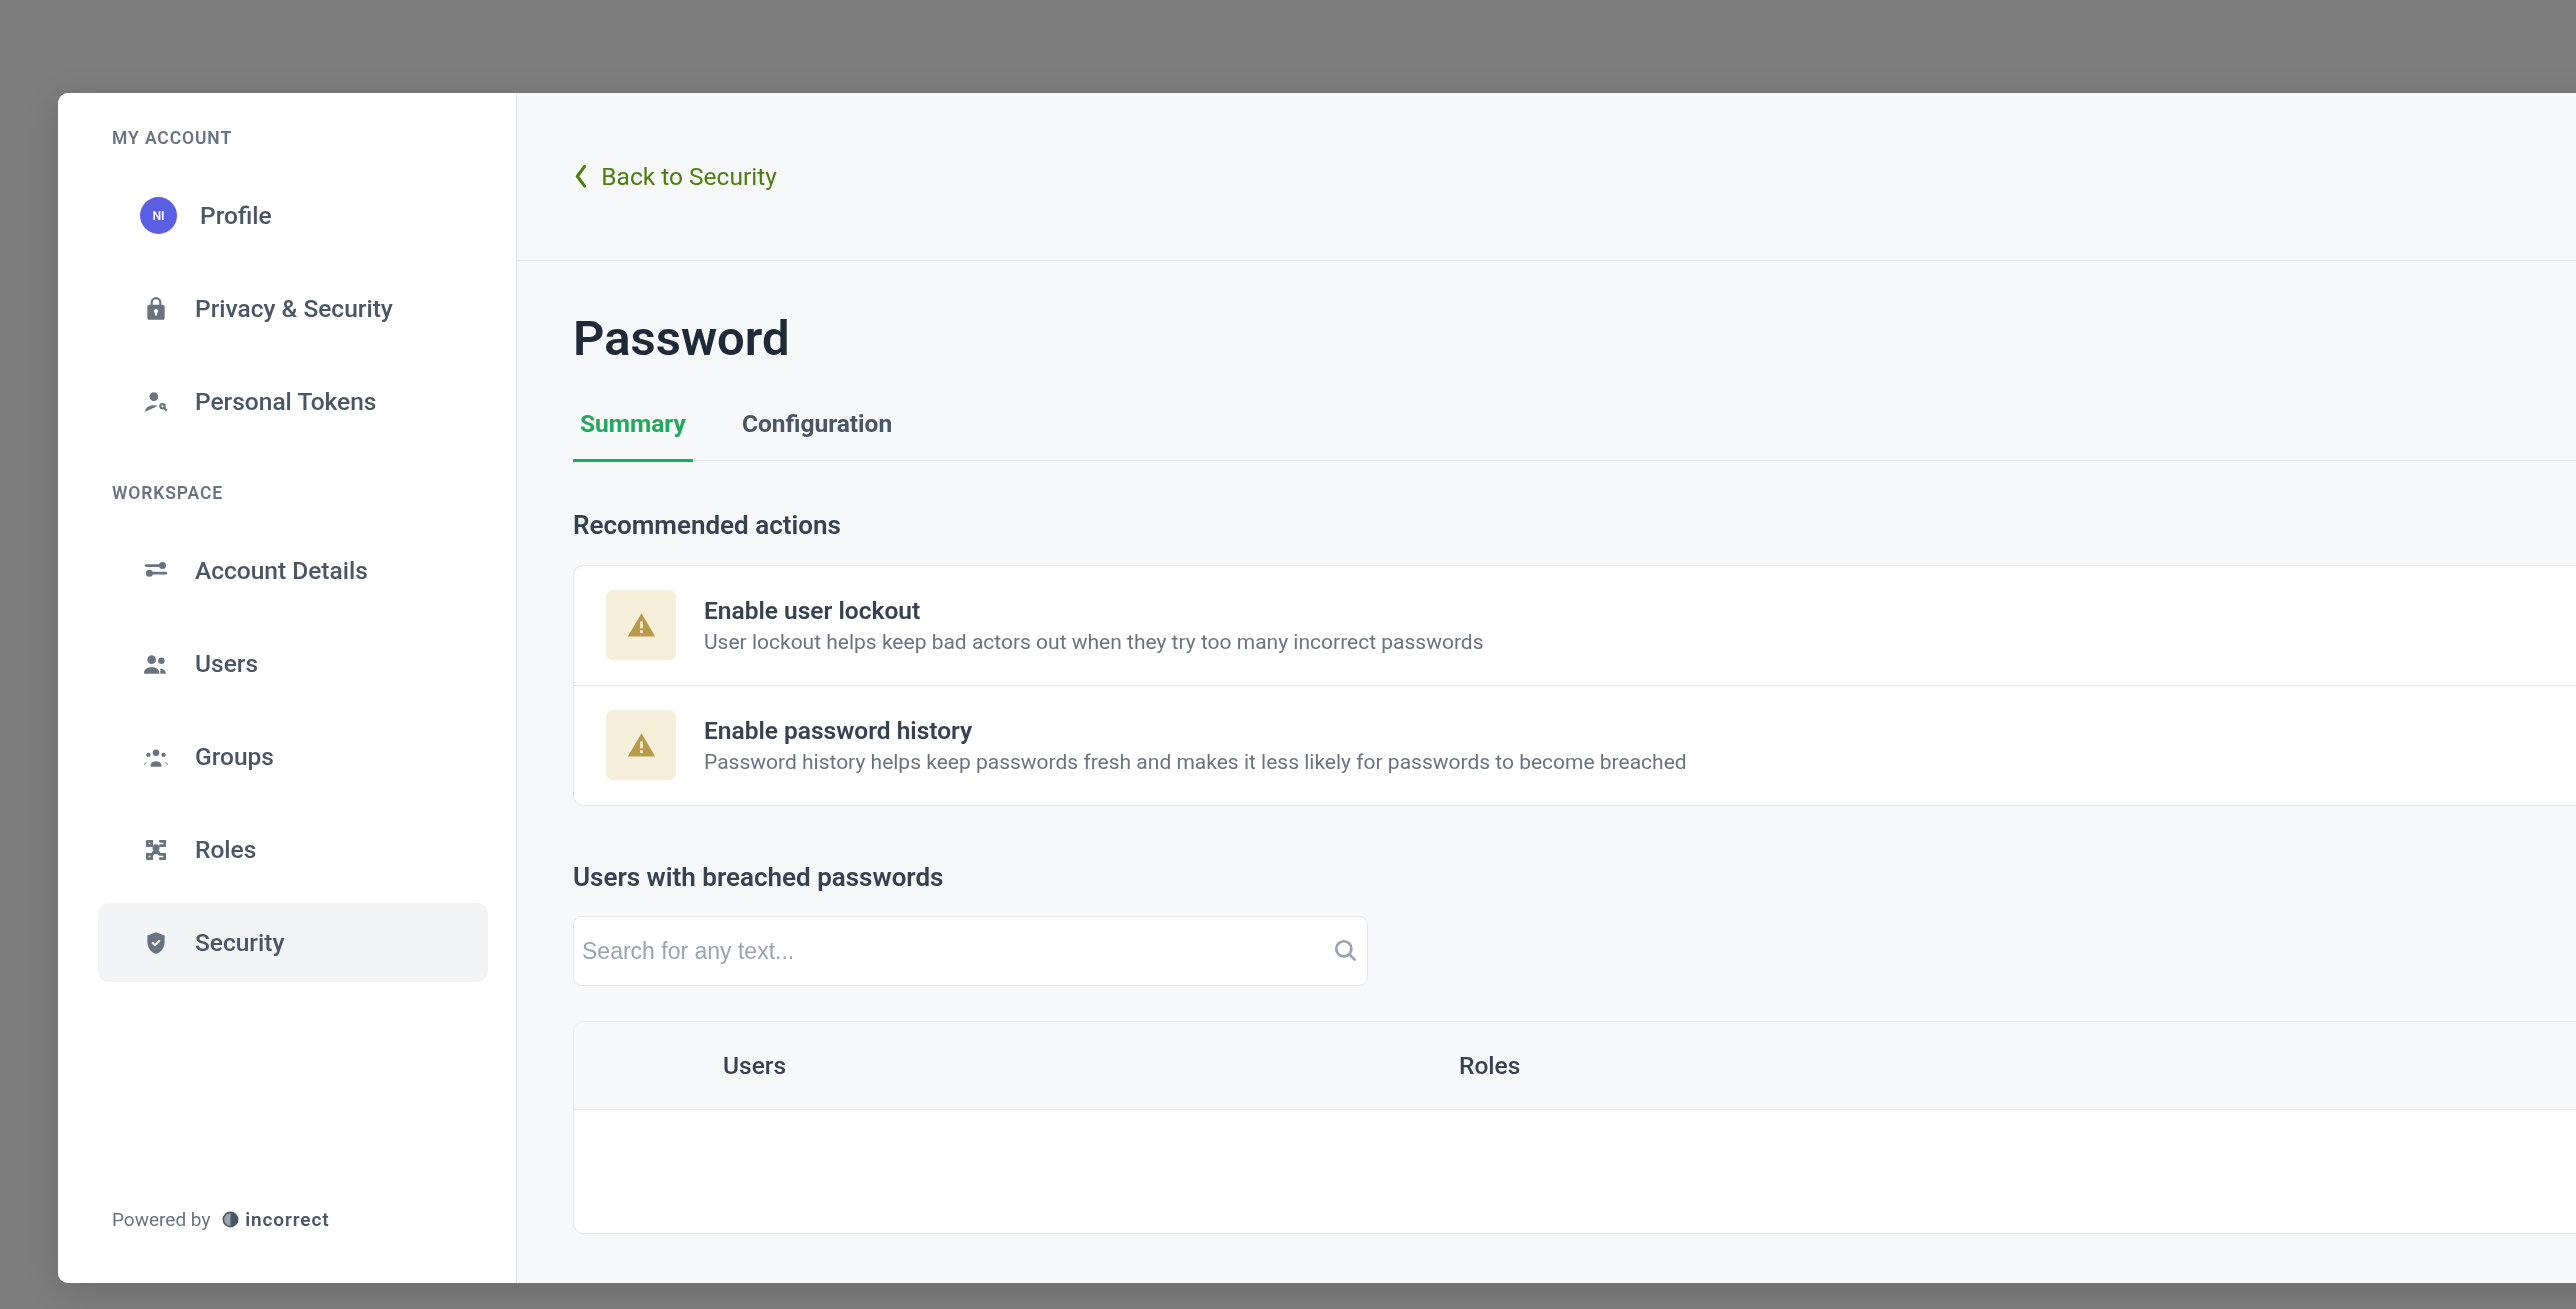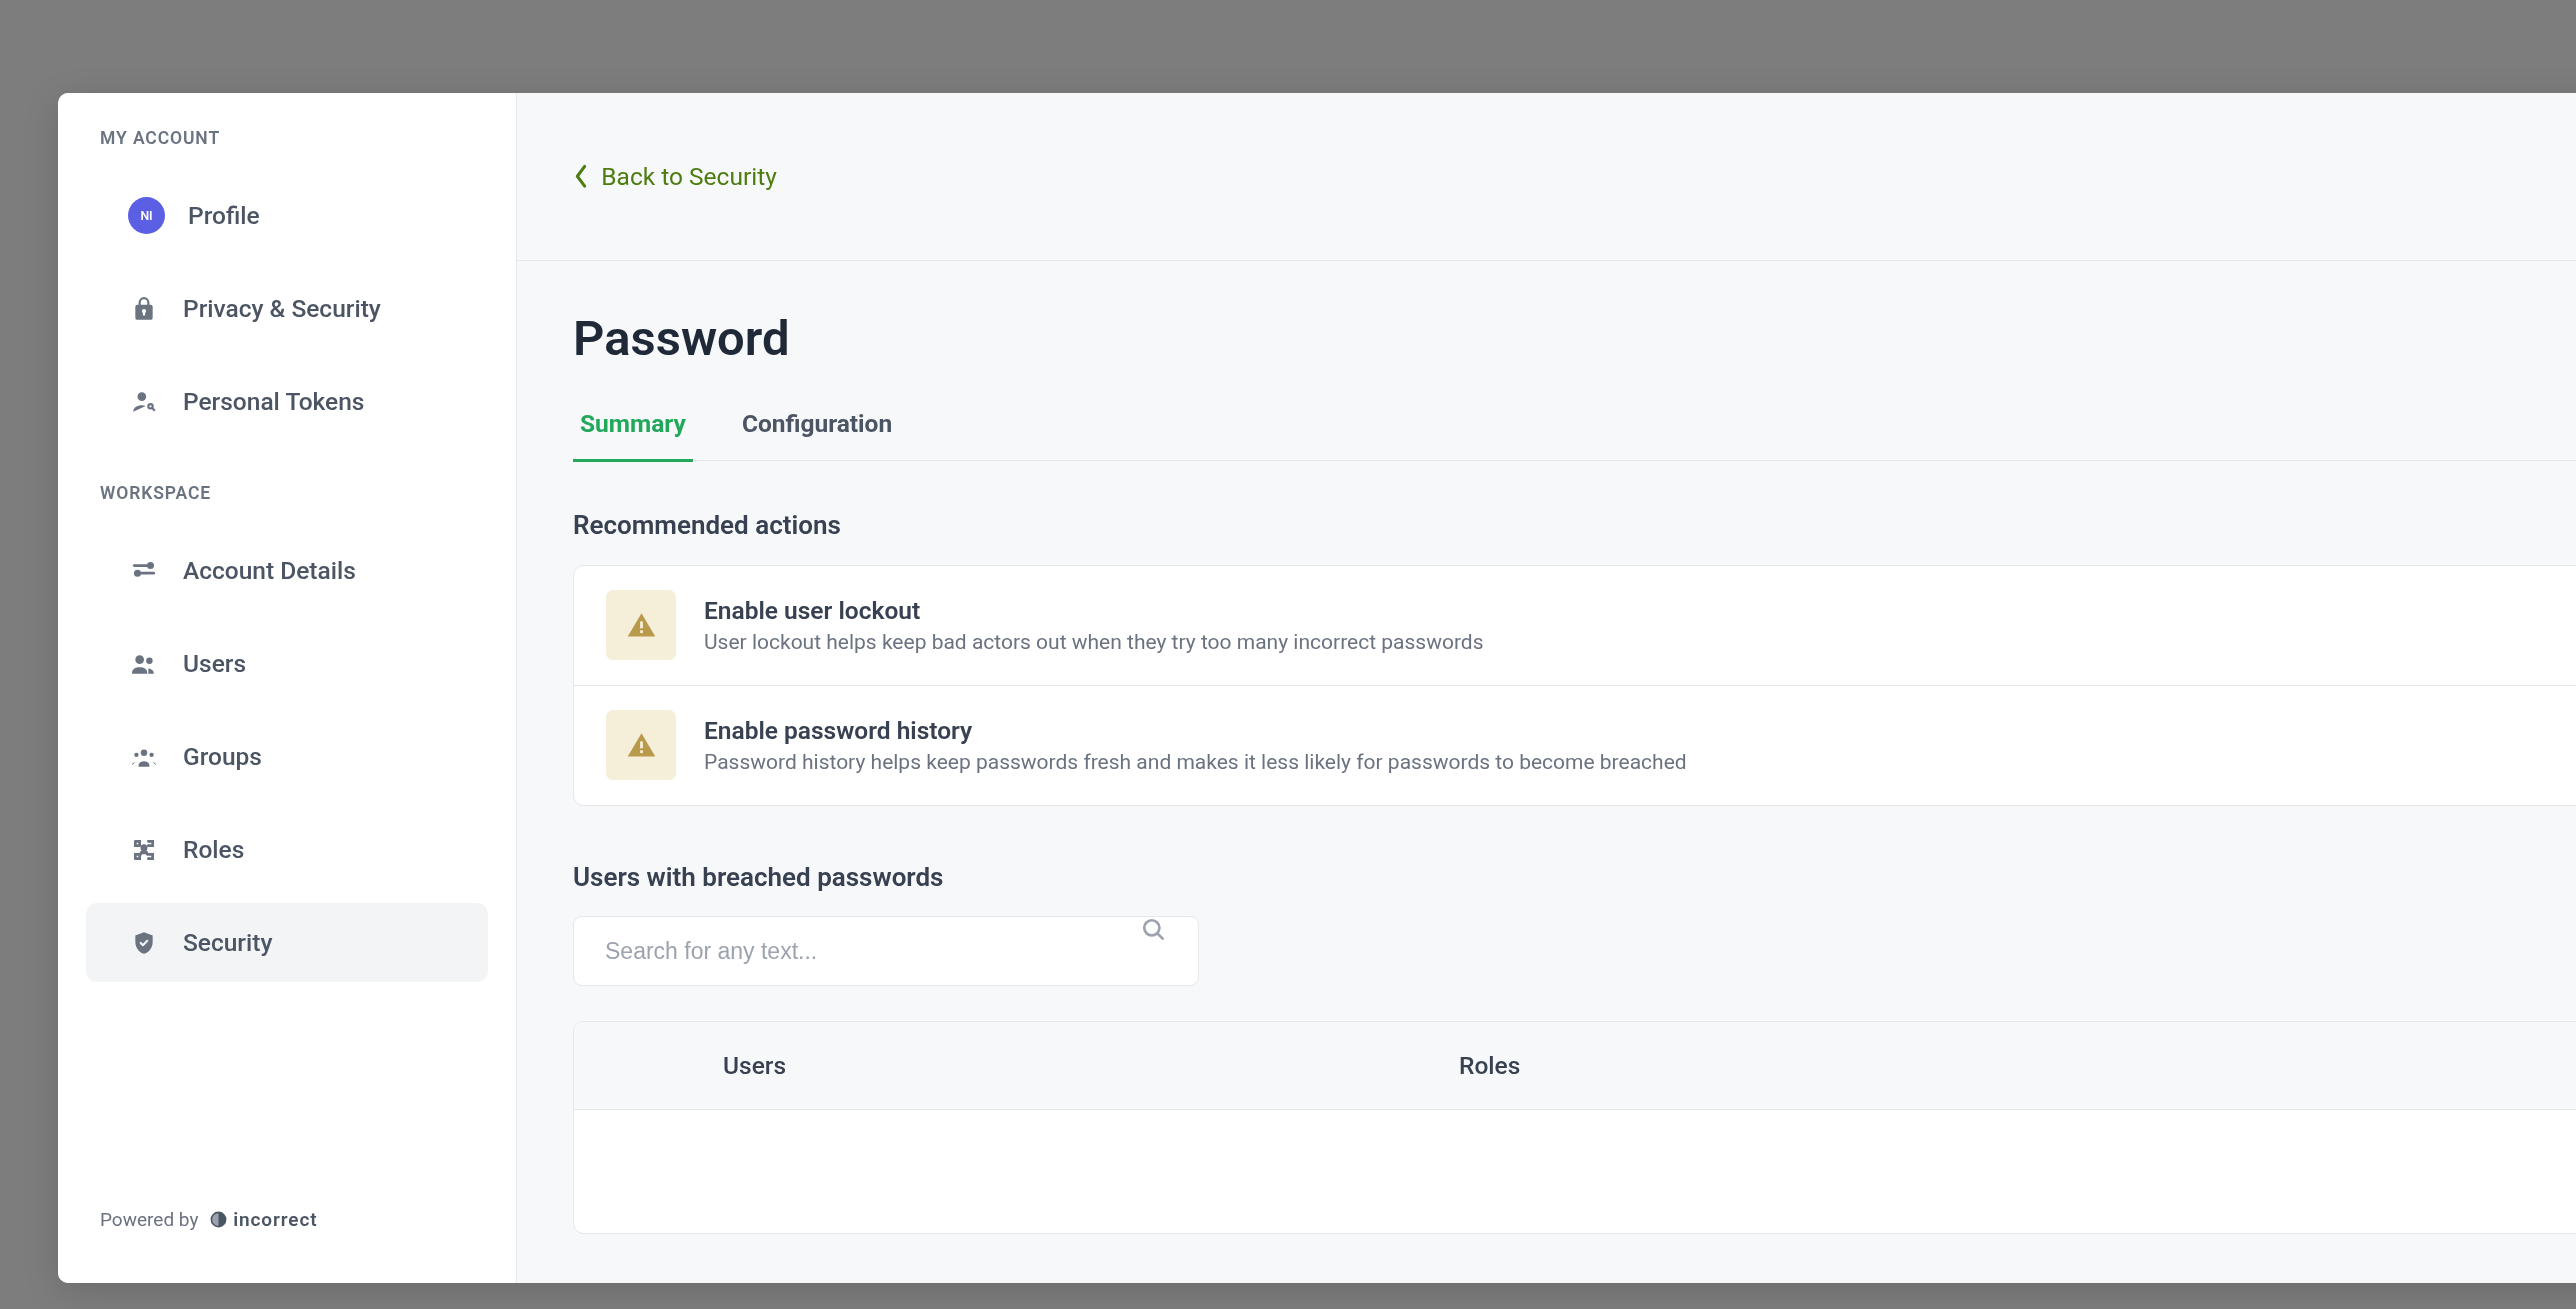--- a/index.html
+++ b/index.html
@@ -26,21 +26,21 @@
       display: flex;
       overflow: hidden;
       box-shadow: 0 7px 35px rgba(0,0,0,0.15);
     }
     .sidebar {
       width: 459px;
       background: #fff;
       border-right: 0.9px solid #e5e7eb;
       display: flex;
       flex-direction: column;
-      padding: 35px 0 26px 0;
+      padding: 35px 0 26px 12px;
     }
     .sidebar-section-label {
       font-size: 17.5px;
       font-weight: 600;
       letter-spacing: 0.9px;
       color: #6b7280;
       padding: 0 0 21px 42px;
       text-transform: uppercase;
     }
     .sidebar-item {
@@ -205,26 +205,27 @@
       font-size: 24.5px;
       font-weight: 600;
       color: #374151;
       margin-bottom: 5.3px;
     }
     .action-desc {
       font-size: 21px;
       color: #6b7280;
     }
     .search-box {
-      width: 626px;
+      width: 795px;
       height: 70px;
       border: 0.9px solid #e5e7eb;
       border-radius: 8.8px;
       display: flex;
-      padding: 0 31px;
+      align-items: center;
+      padding: 0 8px;
       background: #fff;
       margin-bottom: 35px;
     }
     .search-box input {
       flex: 1;
       border: none;
       outline: none;
       font-size: 23px;
       color: #374151;
       background: transparent;

